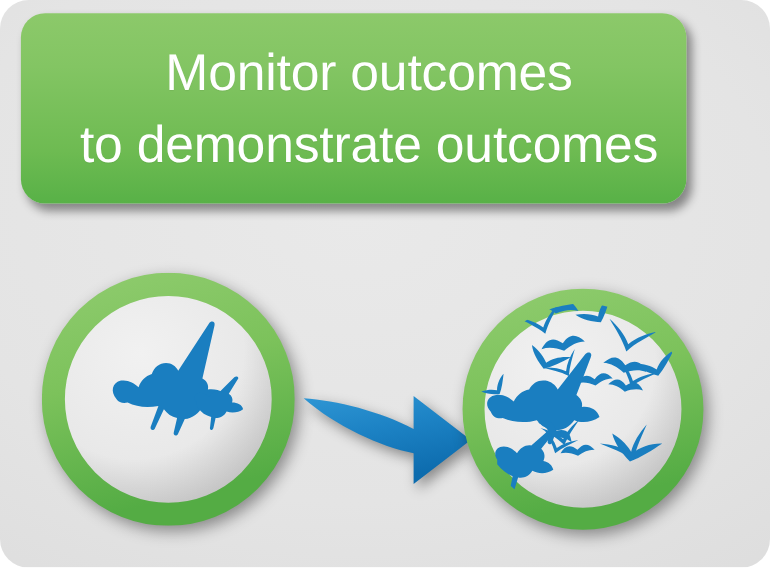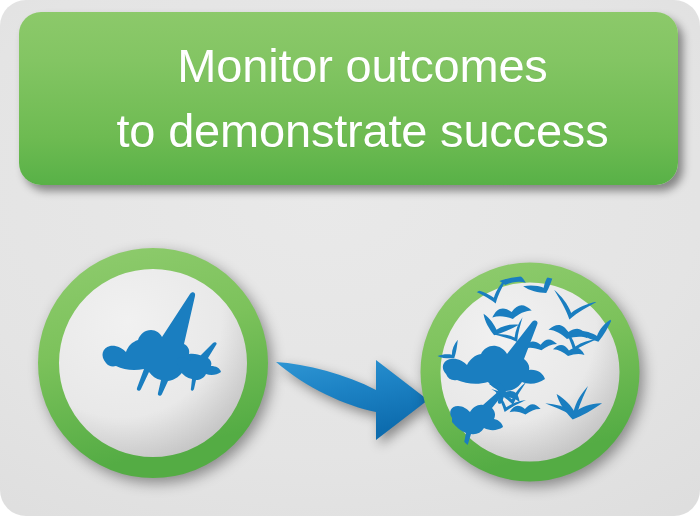--- a/index.html
+++ b/index.html
@@ -31,21 +31,21 @@
       radial-gradient(ellipse 900px 620px at 46% 38%,
                       #e9e9e9 0%, #e4e4e4 42%, #dcdcdc 72%, #d3d3d3 100%);
     overflow: hidden;
   }
 
   
   .banner {
     position: absolute;
     left: 19px;
     top: 12px;
-    width: 659px;
+    width: 605px;
     height: 173px;
     border-radius: 22px;
     background: linear-gradient(to bottom, #8cc96a 0%, #83c563 28%, #6ebb52 72%, #58b147 100%);
     box-shadow: 5px 6px 9px rgba(0,0,0,0.42);
     display: flex;
     flex-direction: column;
     align-items: center;
     justify-content: center;
     box-sizing: border-box;
     padding-left: 28px;
@@ -109,21 +109,21 @@
   }
 </style>
 </head>
 <body>
 
 <div id="slide">
   <div class="canvas">
 
     <div class="banner">
       <div class="banner-line">Monitor outcomes</div>
-      <div class="banner-line">to demonstrate success</div>
+      <div class="banner-line">to demonstrate outcomes</div>
     </div>
 
     <div class="ring" id="ring-left">
       <svg class="ring-svg" viewBox="0 0 230 230" xmlns="http://www.w3.org/2000/svg" aria-hidden="true">
         <defs>
           <linearGradient id="gRingL" x1="0" y1="0" x2="0.25" y2="1">
             <stop offset="0%" stop-color="#8ecb6d"></stop>
             <stop offset="45%" stop-color="#7cc25b"></stop>
             <stop offset="100%" stop-color="#54ac44"></stop>
           </linearGradient>

